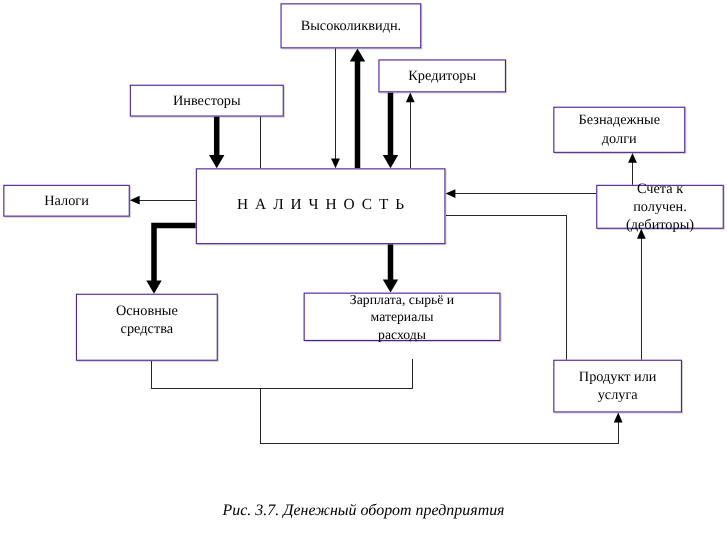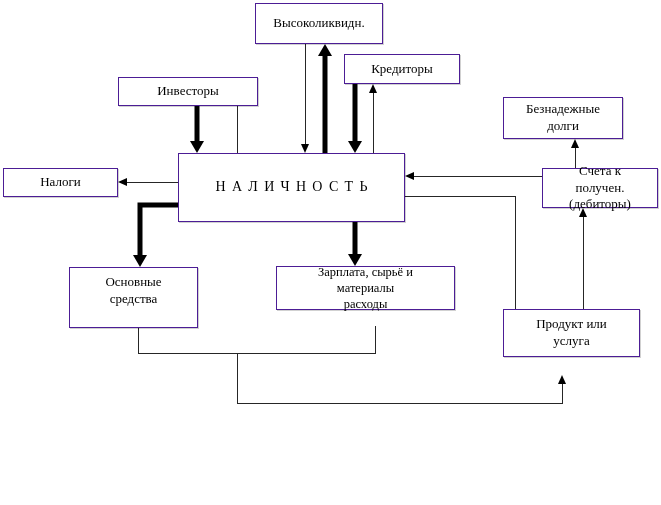--- a/index.html
+++ b/index.html
@@ -36,21 +36,21 @@
   .n-investors  { left: 118px; top: 55px;  width: 140px; height: 29px; margin-top: 22px; }
   .n-creditors  { left: 344px; top: 54px;  width: 116px; height: 30px; }
   .n-cash       { left: 178px; top: 153px; width: 227px; height: 69px; }
   .n-cash .node-line { letter-spacing: 0.45em; font-size: 14px; padding-left: 0.45em; }
   .n-taxes      { left: 3px;   top: 168px; width: 115px; height: 29px; }
   .n-baddebts   { left: 503px; top: 97px;  width: 120px; height: 42px; align-items: center; }
   .n-receivables{ left: 542px; top: 168px; width: 116px; height: 40px; }
   .n-fixed      { left: 69px;  top: 267px; width: 129px; height: 61px;
                   justify-content: flex-start; padding-top: 6px; }
   .n-expenses   { left: 276px; top: 266px; width: 179px; height: 44px; font-size: 12.5px; }
-  .n-product    { left: 503px; top: 309px; width: 137px; height: 48px; }
+  .n-product    { left: 503px; top: 327px; width: 117px; height: 48px; }
   .caption {
     position: absolute;
     left: 0; top: 456px;
     width: 100%;
     text-align: center;
     font-style: italic;
     font-size: 14.5px;
     color: #000000;
   }
   .thin  { stroke: #262626; stroke-width: 1; fill: none; shape-rendering: crispEdges; }
@@ -176,14 +176,15 @@
   <div class="node n-expenses">
     <div class="node-line">Зарплата, сырьё и материалы</div>
     <div class="node-line">расходы</div>
   </div>
 
   <div class="node n-product">
     <div class="node-line">Продукт или</div>
     <div class="node-line">услуга</div>
   </div>
 
+  <div class="caption">Рис. 3.7. Денежный оборот предприятия</div>
 
 </div>
 
 </body></html>

